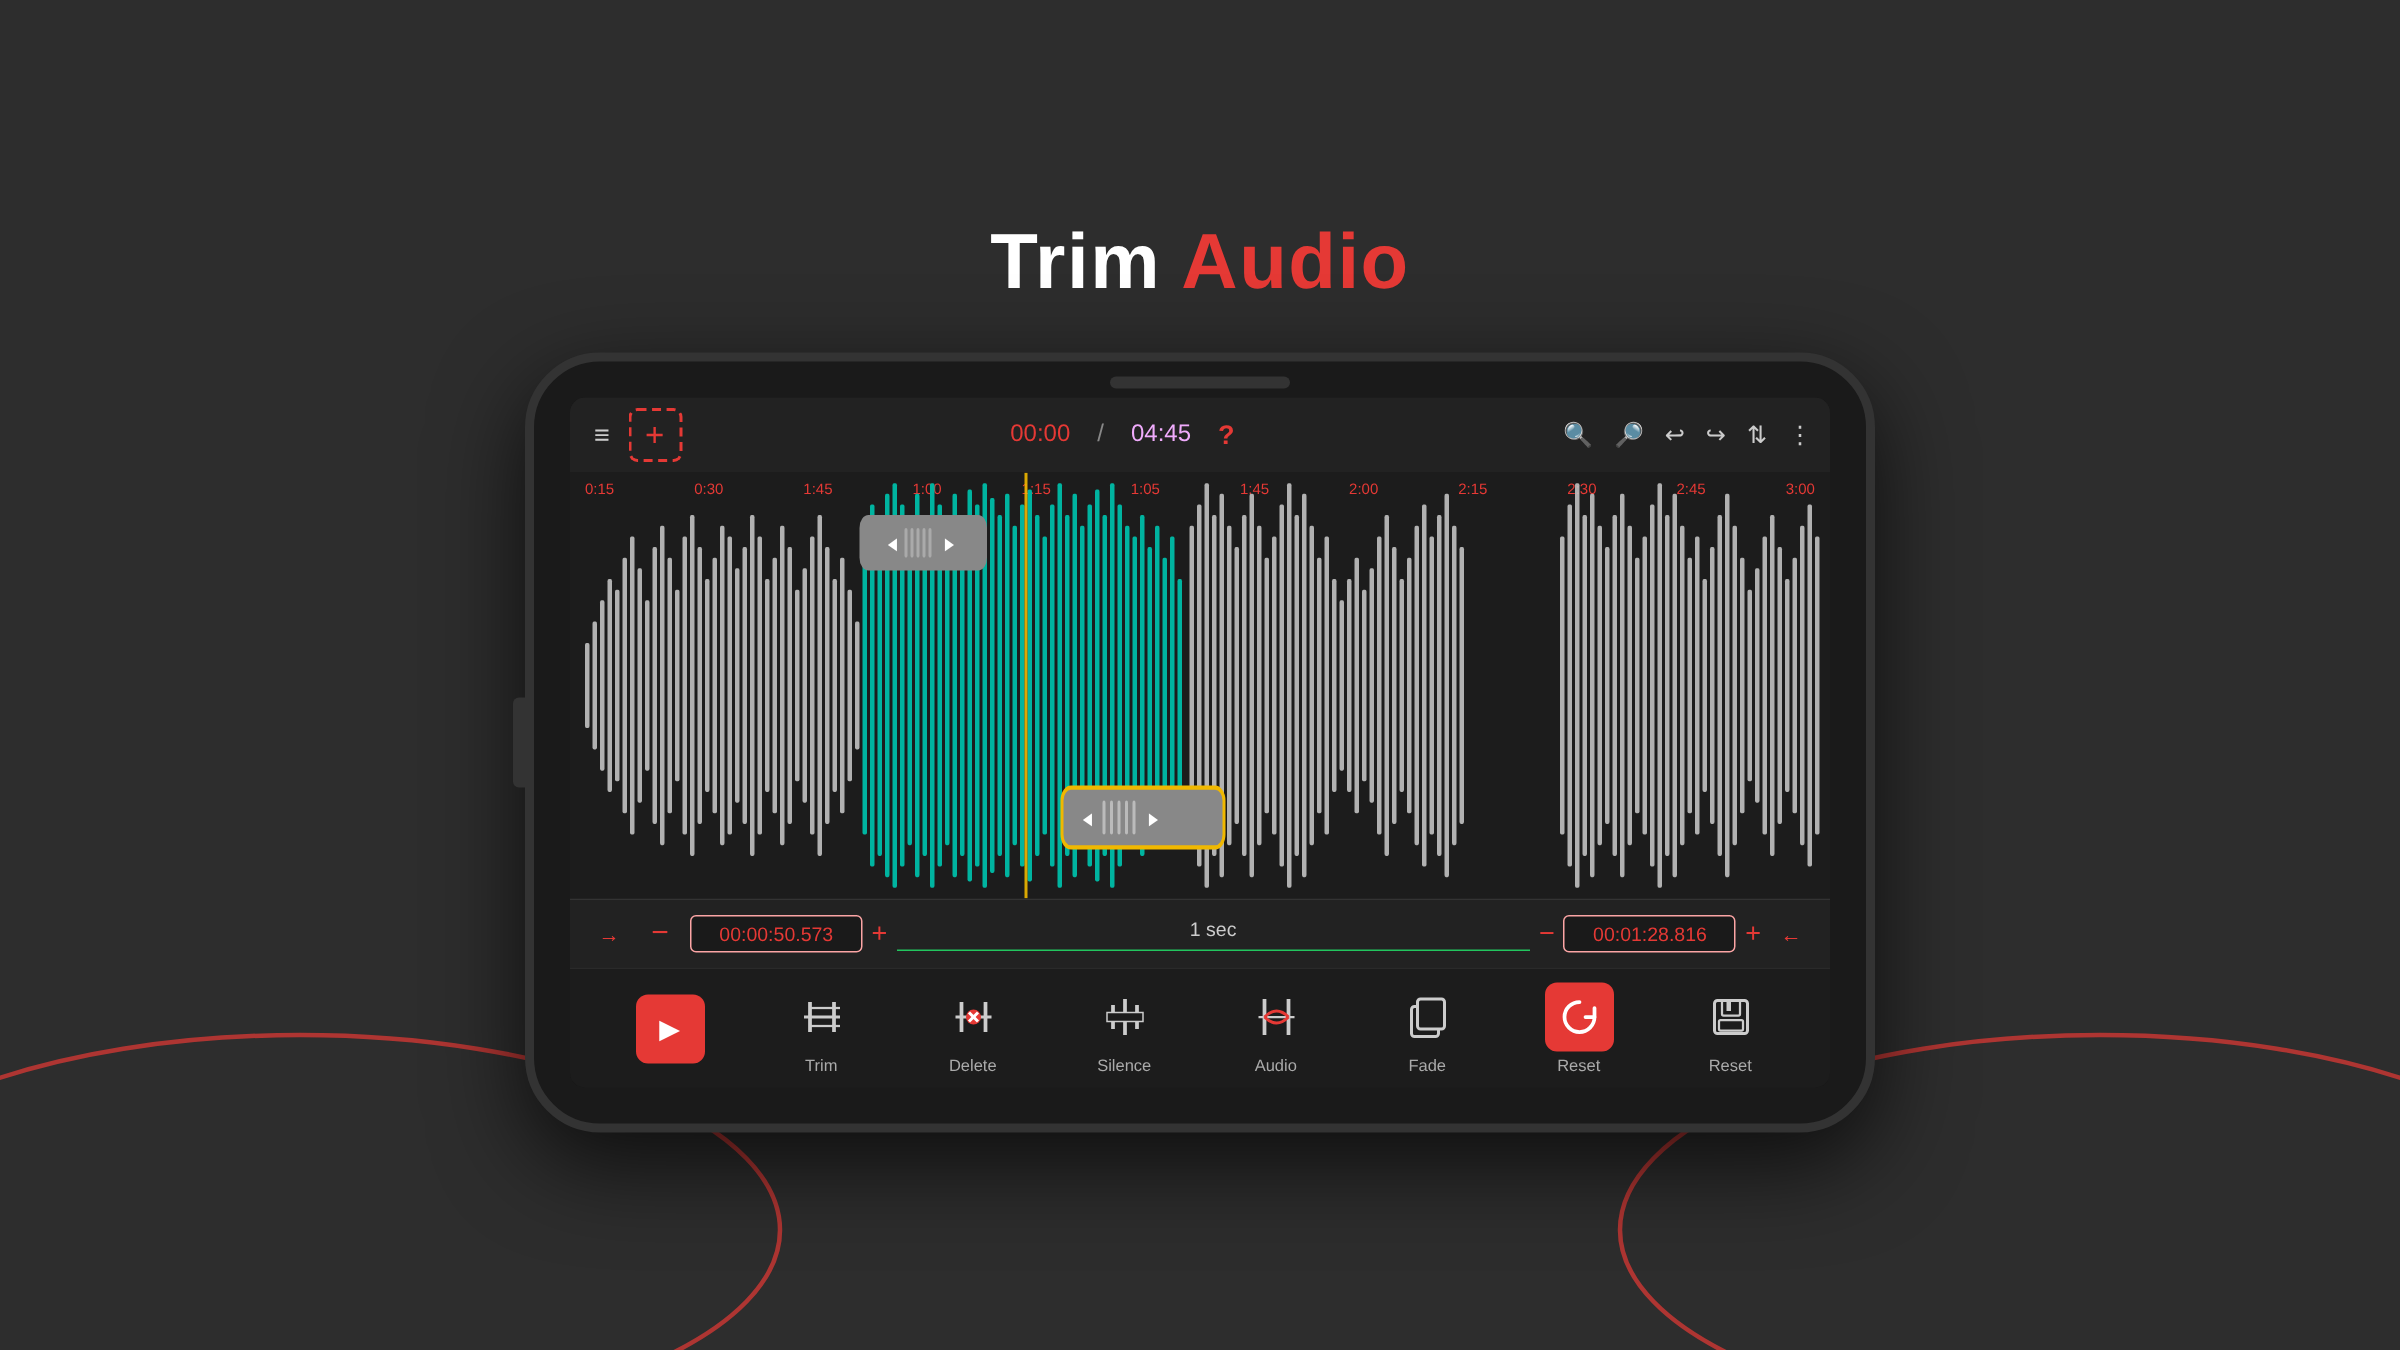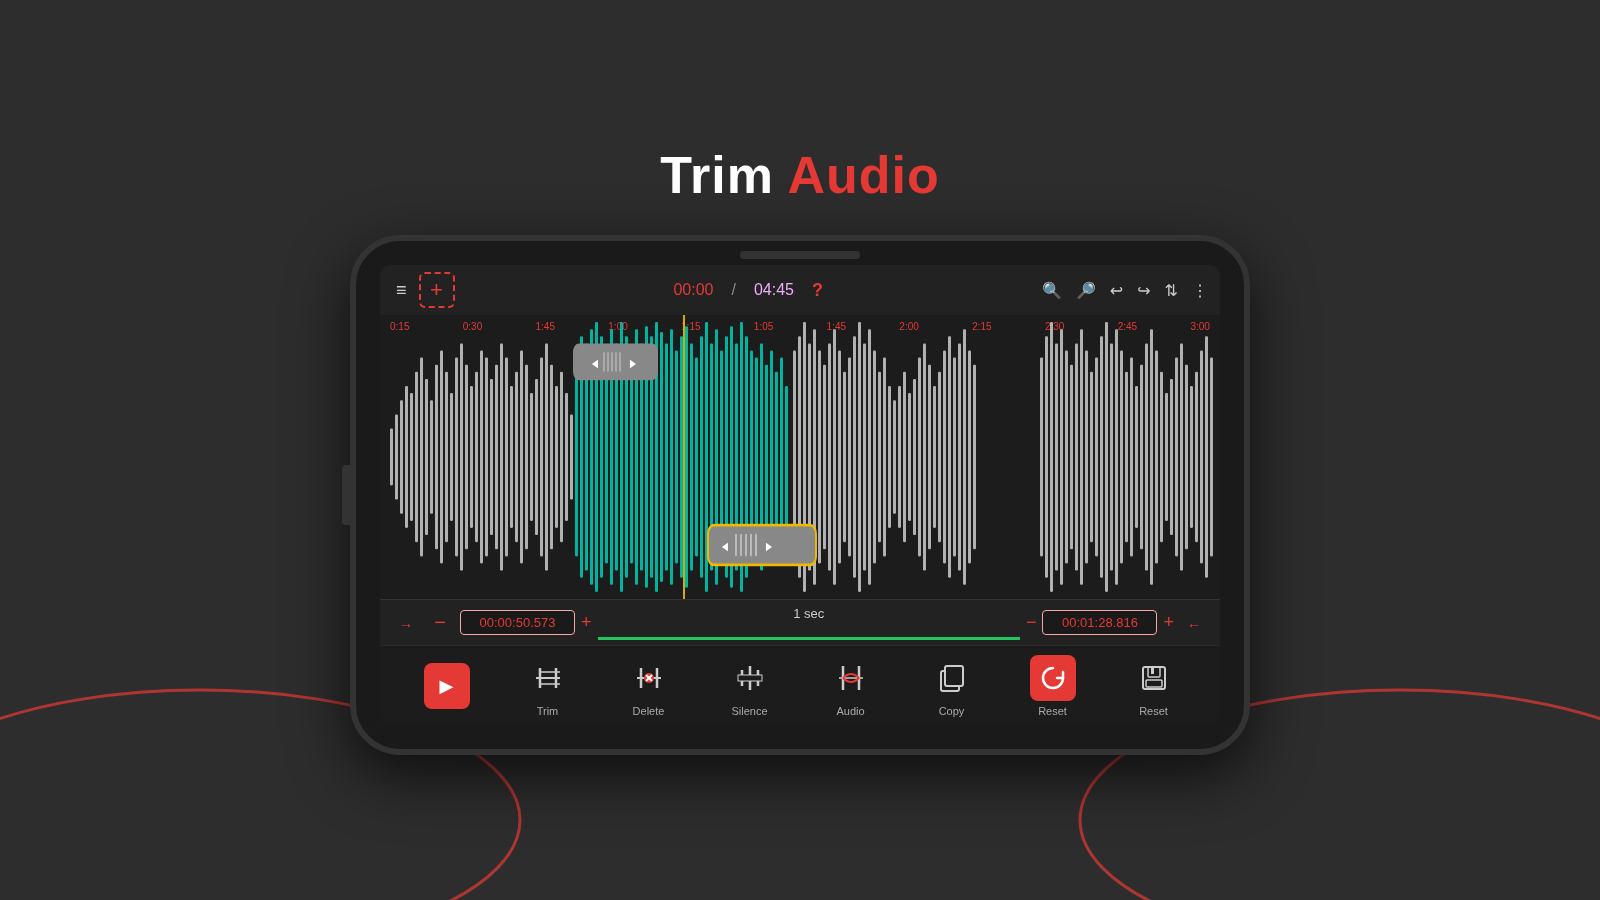--- a/index.html
+++ b/index.html
@@ -200,22 +200,22 @@
       font-size: 13px;
       padding: 4px 8px;
       width: 115px;
       text-align: center;
     }
     .step-display {
       flex: 1;
       text-align: center;
       color: #ccc;
       font-size: 13px;
-      border-bottom: 3px solid #22c55e;
-      padding-bottom: 16px;
+      border-bottom: 1px solid #22c55e;
+      padding-bottom: 6px;
     }
     .pos-plus {
       color: #e53935;
       font-size: 18px;
       cursor: pointer;
     }
     .pos-minus {
       color: #e53935;
       font-size: 18px;
       cursor: pointer;
@@ -596,21 +596,21 @@
           <span class="action-label">Audio</span>
         </div>
 
         <div class="action-btn">
           <div class="action-icon-wrap dark-bg">
             <svg width="32" height="32" viewBox="0 0 32 32">
               <rect x="5" y="9" width="18" height="20" rx="2" fill="none" stroke="#ccc" stroke-width="2"></rect>
               <rect x="9" y="4" width="18" height="20" rx="2" fill="#1c1c1c" stroke="#ccc" stroke-width="2"></rect>
             </svg>
           </div>
-          <span class="action-label">Copy</span>
+          <span class="action-label">Fade</span>
         </div>
 
         <div class="action-btn">
           <div class="action-icon-wrap red-bg">
             <svg width="28" height="28" viewBox="0 0 28 28">
               <path d="M14 4 C8.5 4 4 8.5 4 14 C4 19.5 8.5 24 14 24 C19.5 24 24 19.5 24 14" stroke="white" stroke-width="2.5" fill="none" stroke-linecap="round"></path>
               <polyline points="24,8 24,14 18,14" stroke="white" stroke-width="2.5" fill="none" stroke-linejoin="round" stroke-linecap="round"></polyline>
             </svg>
           </div>
           <span class="action-label">Reset</span>

